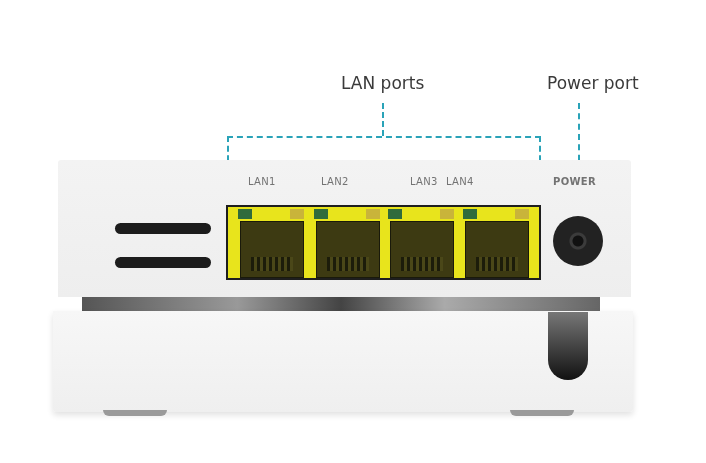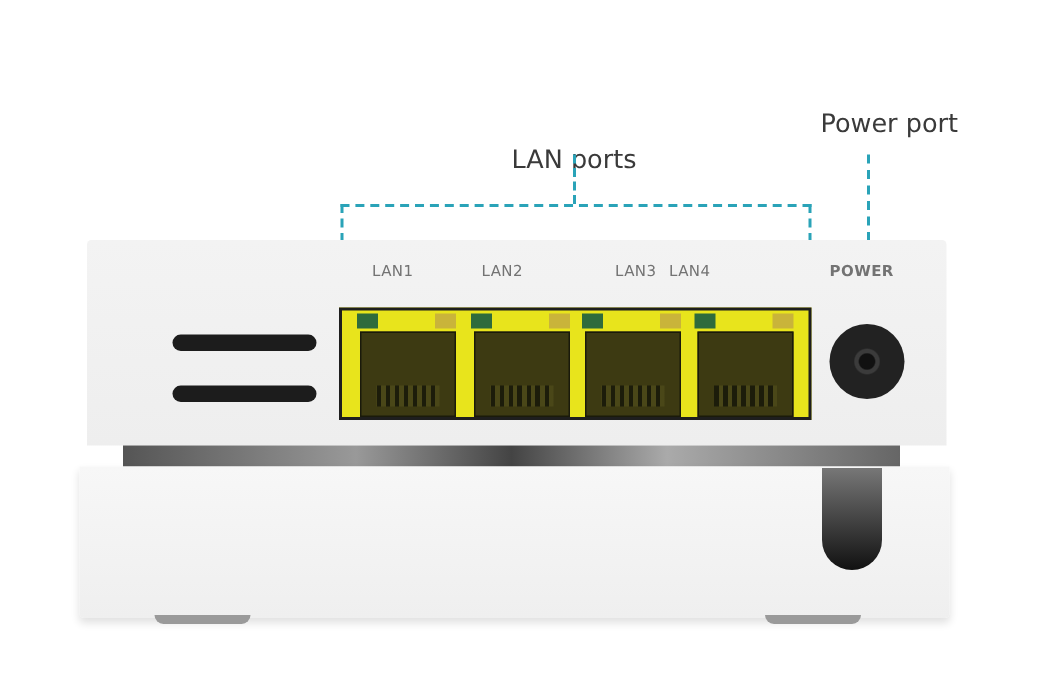--- a/index.html
+++ b/index.html
@@ -27,21 +27,21 @@
   .led.green { background:#2f6b3c; }
   .led.amber { background:#c9b43a; }
   .power-jack { position:absolute; left:553px; top:216px; width:50px; height:50px; border-radius:50%;
                 background:radial-gradient(circle at 50% 50%, #111 0 5px, #3b3b3b 6px 8px, #222 9px 25px); }
   .latch { position:absolute; left:548px; top:312px; width:40px; height:68px; background:linear-gradient(#777,#111);
            border-radius:0 0 20px 20px; }
 </style>
 </head>
 <body>
 
-<div class="callout" style="left:341px; top:73px;margin-top:24px;">LAN ports</div>
+<div class="callout" style="left:341px; top:73px;">LAN ports</div>
 <div class="callout" style="left:547px; top:73px;">Power port</div>
 
 <div class="dash-v" style="left:382px; top:103px; height:33px;"></div>
 <div class="dash-h" style="left:227px; top:136px; width:314px;"></div>
 <div class="dash-v" style="left:227px; top:136px; height:35px;"></div>
 <div class="dash-v" style="left:539px; top:136px; height:35px;"></div>
 <div class="dash-v" style="left:578px; top:103px; height:68px;"></div>
 
 <div class="device-top"></div>
 <div class="device-gap"></div>

